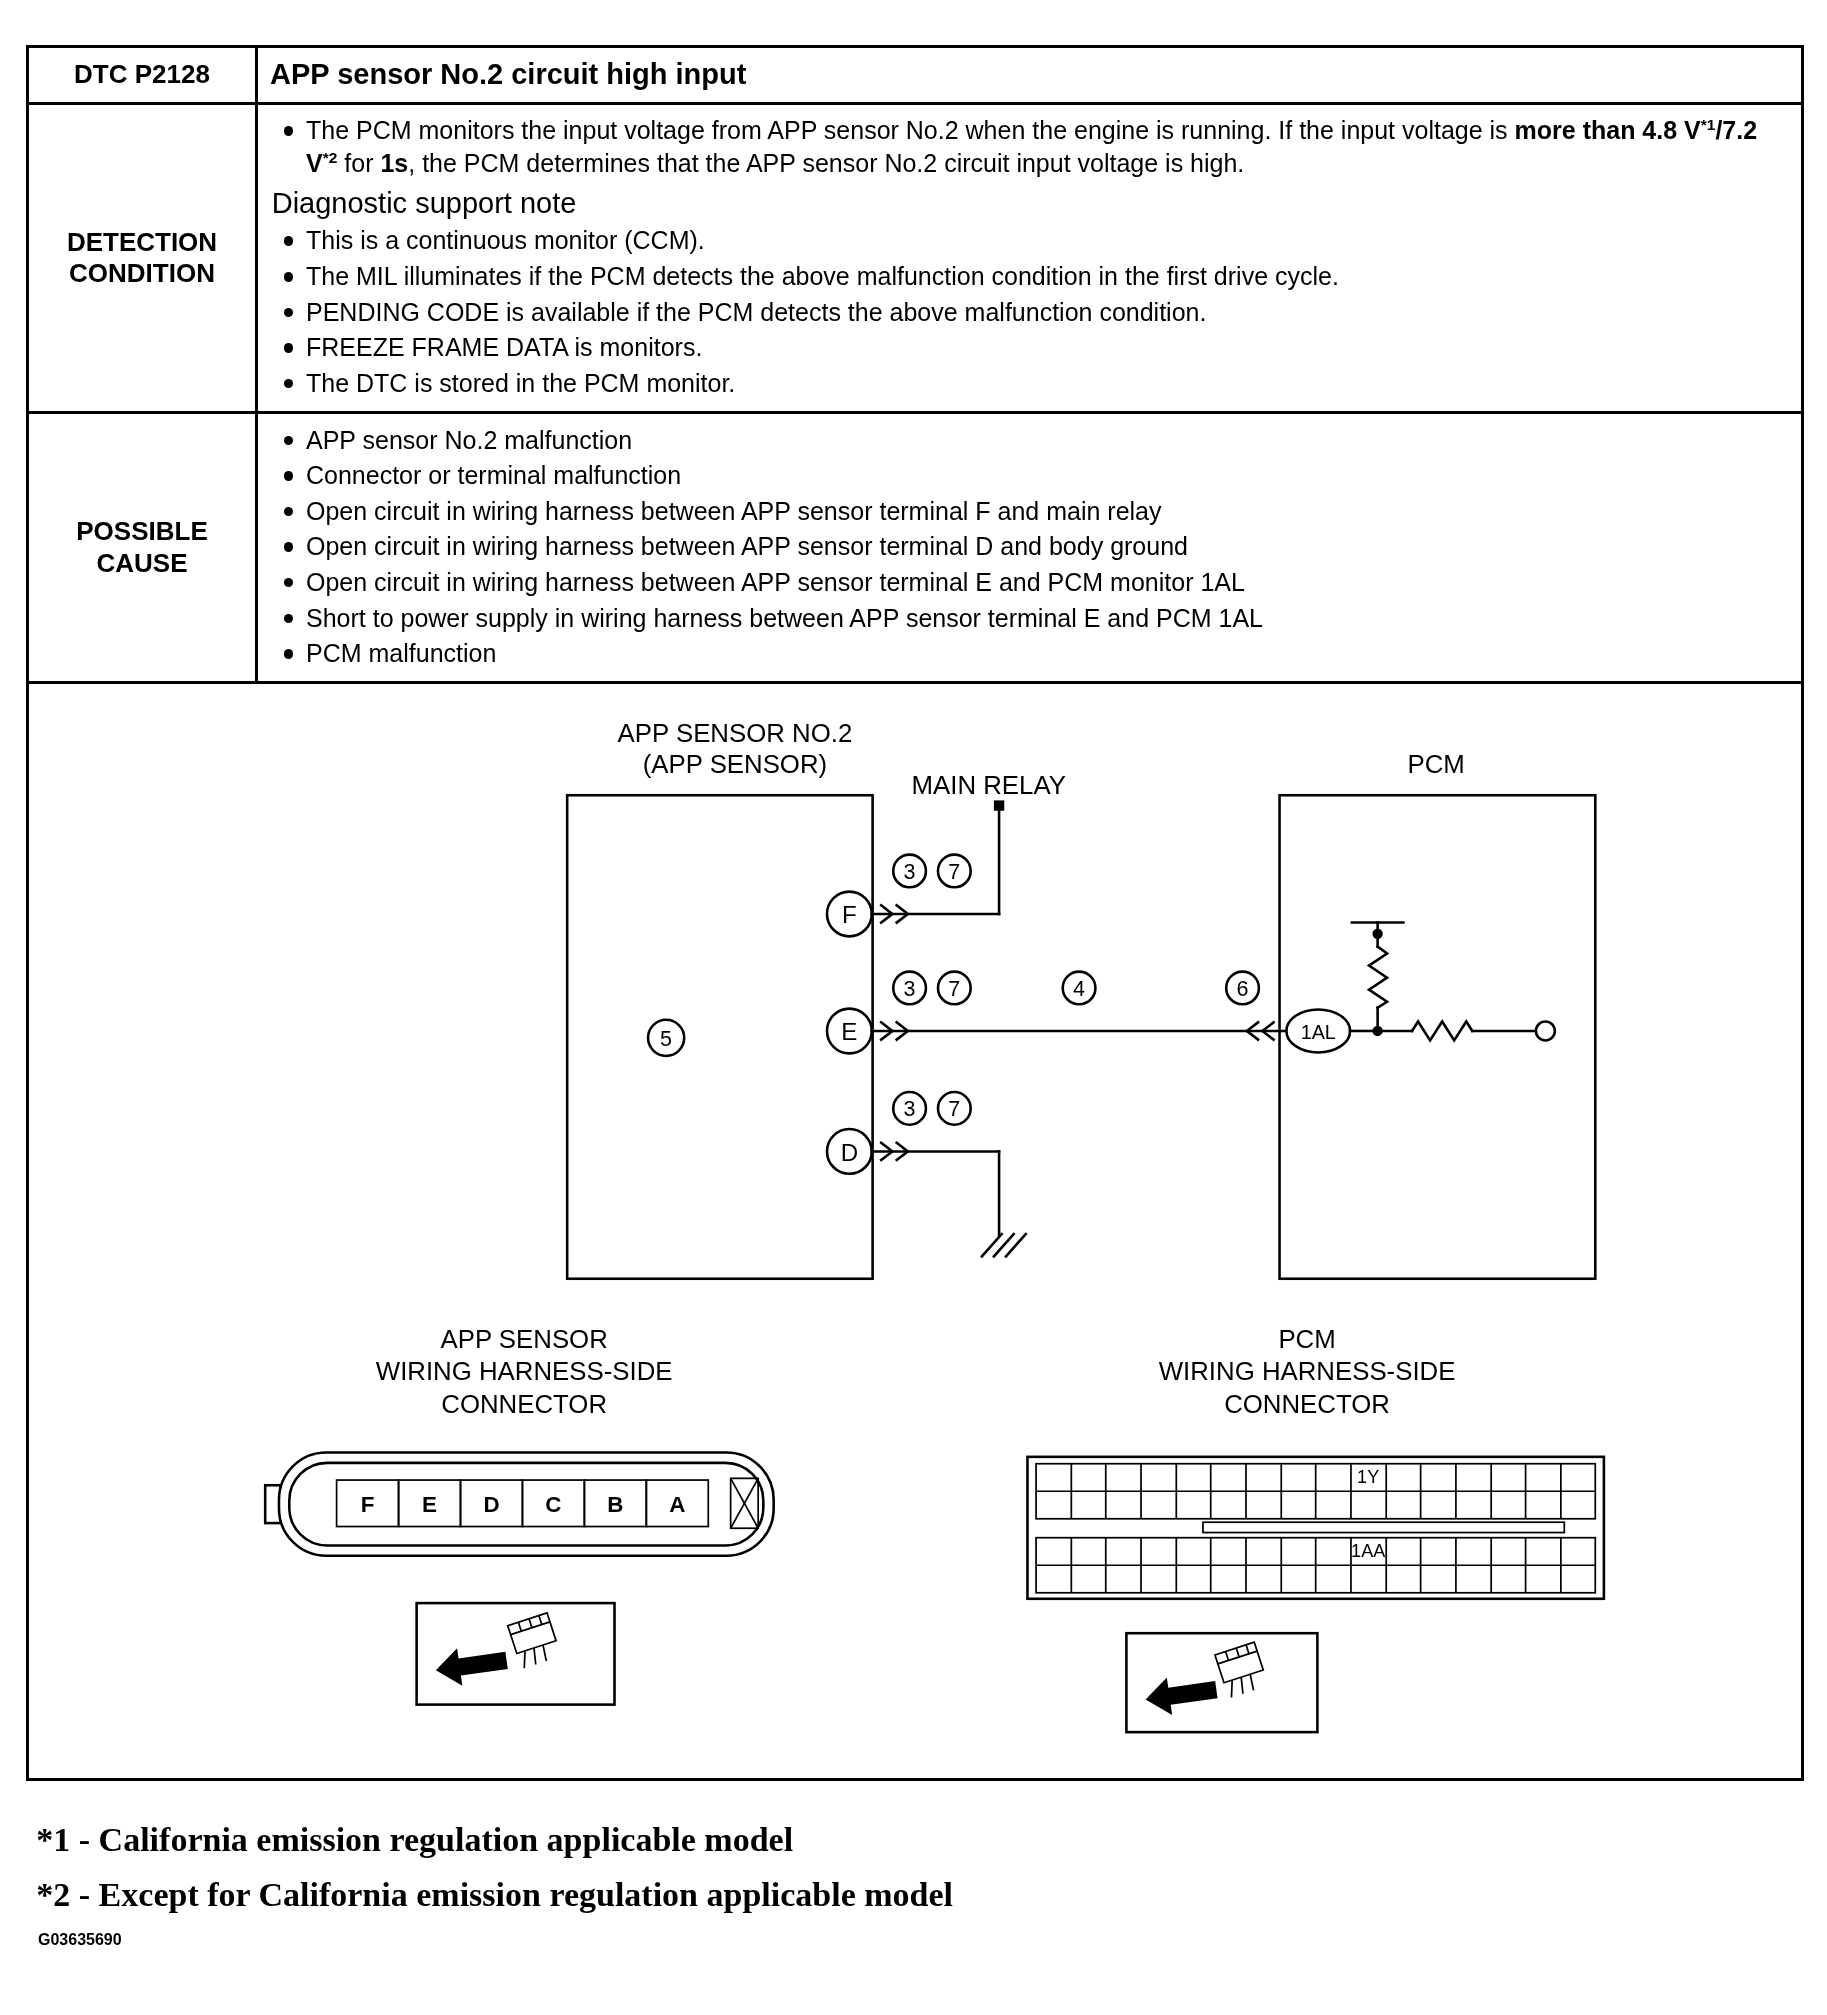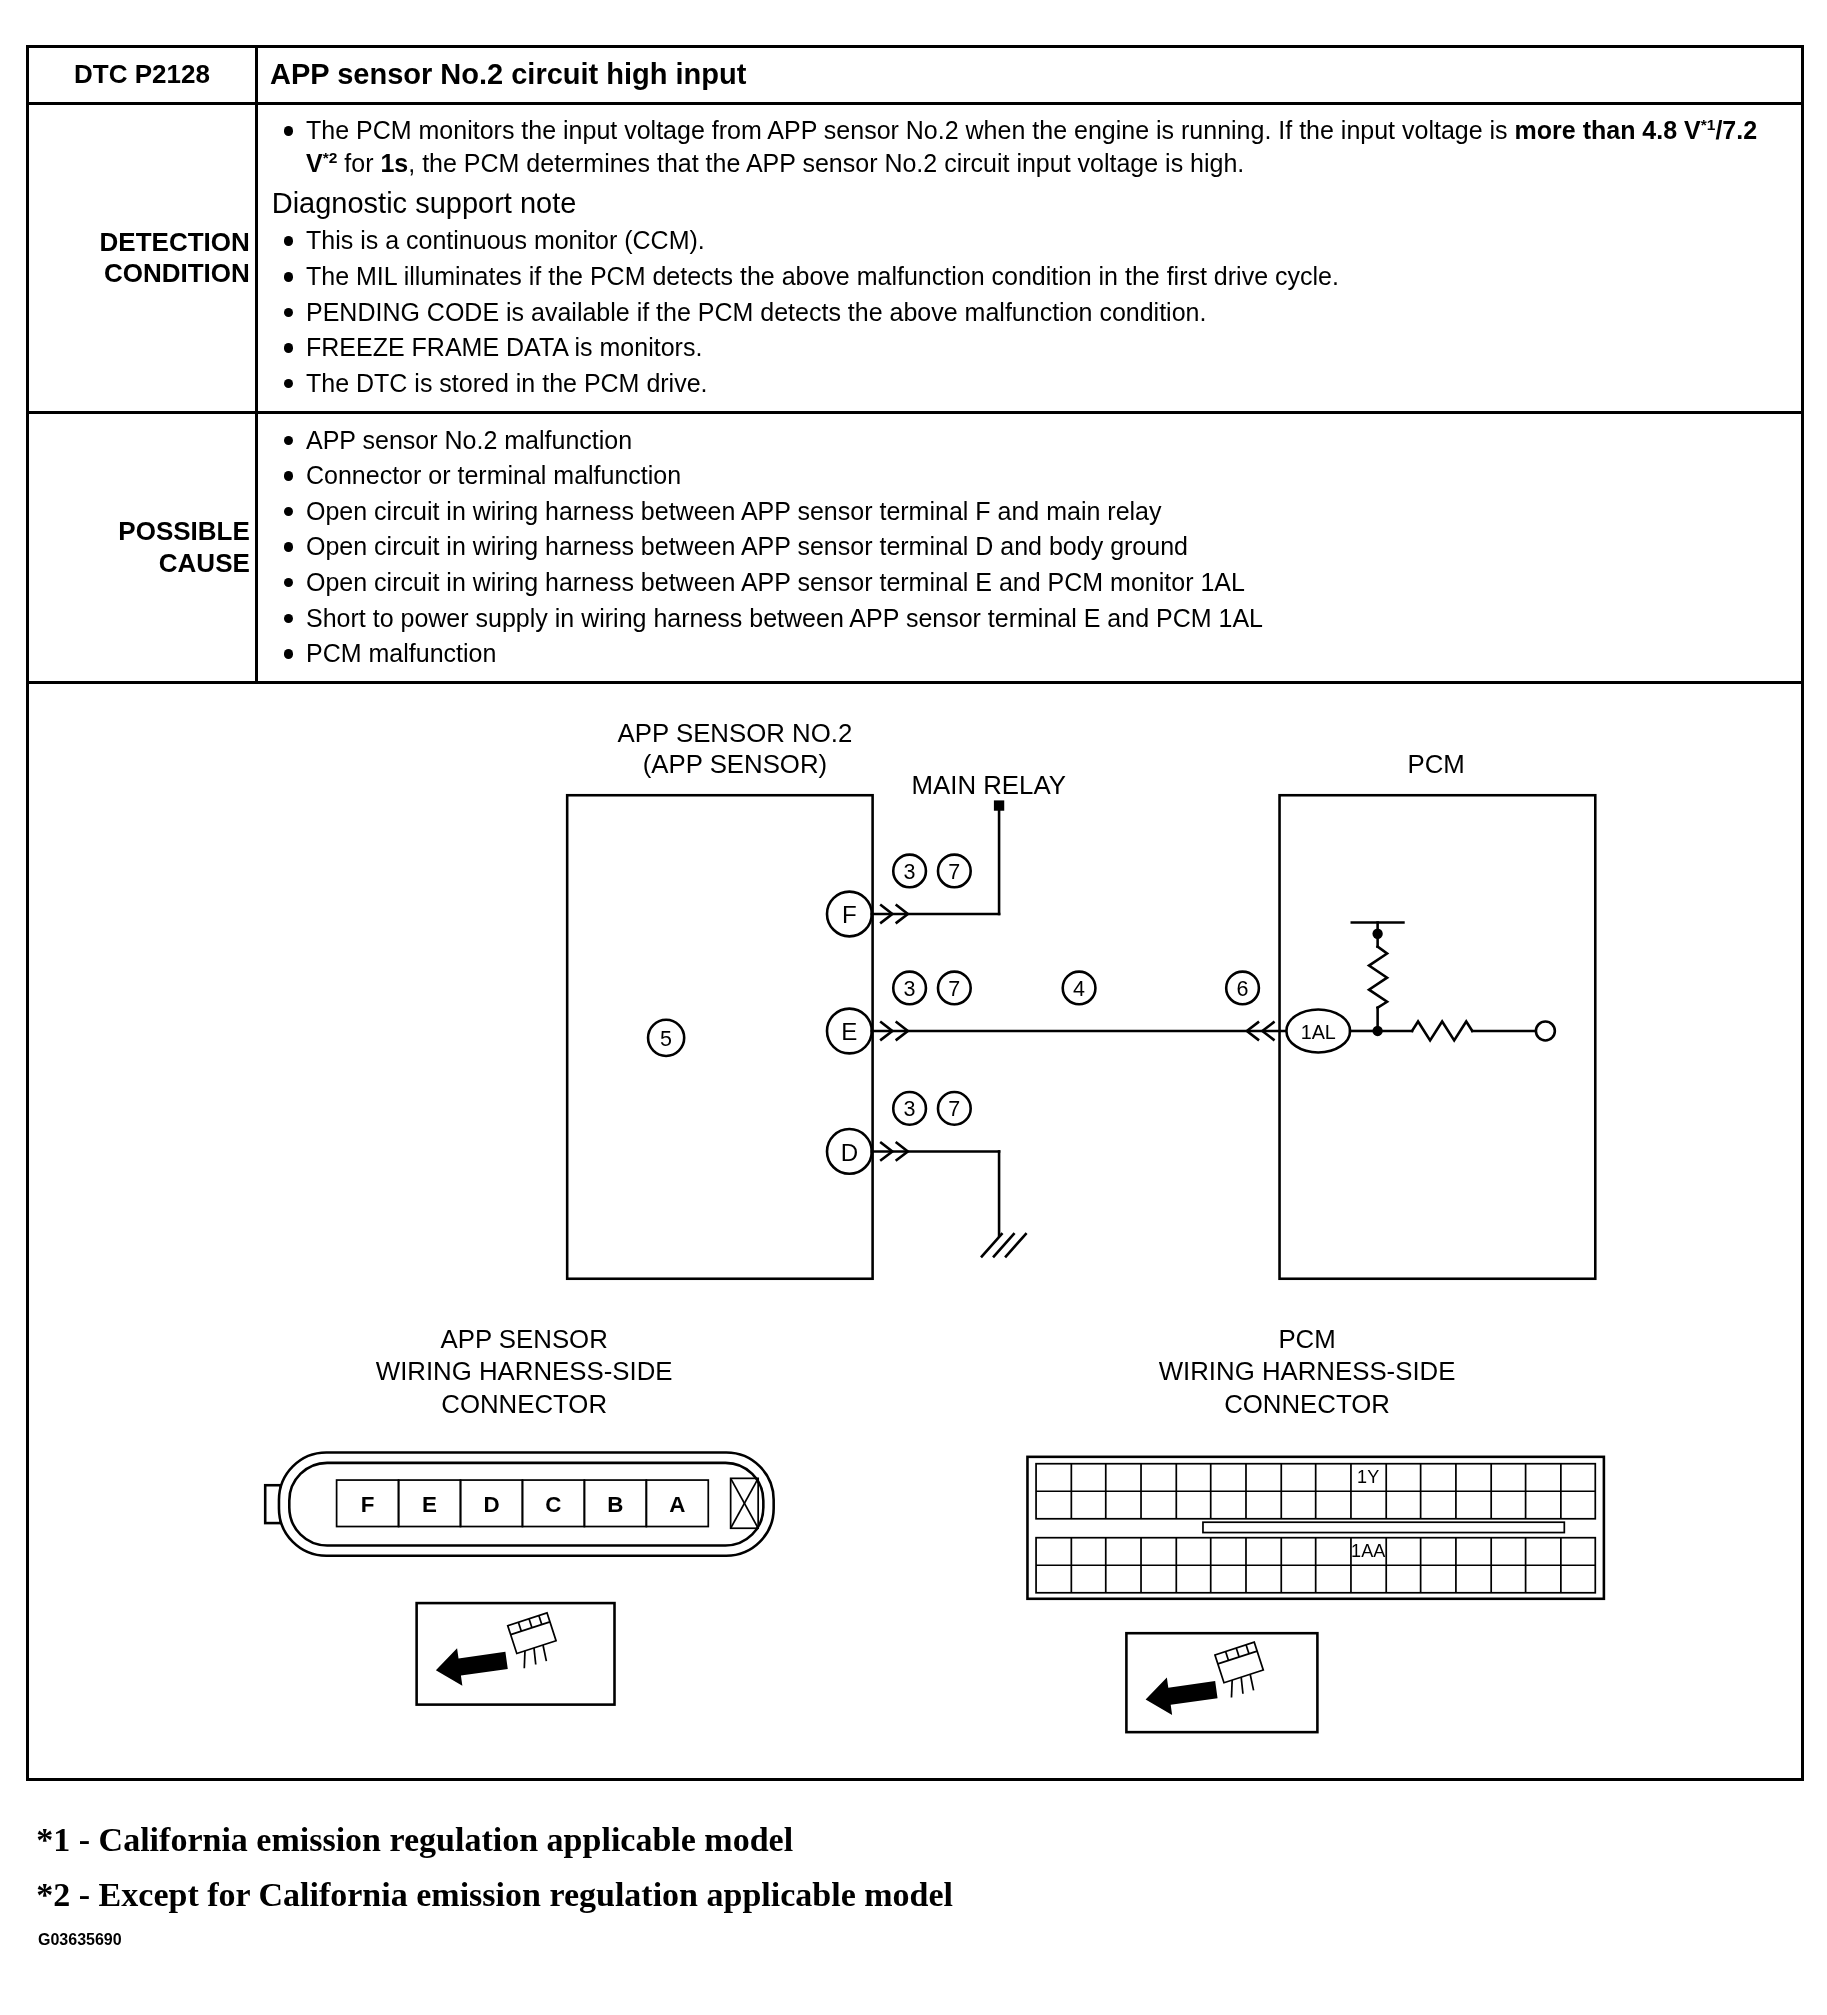--- a/index.html
+++ b/index.html
@@ -11,21 +11,21 @@
   }
   .page { padding: 45px 24px 34px 26px; }
 
   .dtc-table { width: 1778px; border: 3.4px solid #000; background: #fff; }
   .row { display: grid; grid-template-columns: 229px 1fr; border-top: 3.4px solid #000; }
   .row:first-child { border-top: none; }
   .cell { min-width: 0; }
   .cell.left {
     border-right: 3.4px solid #000;
     display: flex; align-items: center; justify-content: center;
-    text-align: right; font-weight: bold; font-size: 26px; line-height: 1.2;
+    text-align: center; font-weight: bold; font-size: 26px; line-height: 1.2;
     padding: 6.9px 5.2px;
   }
   .cell.right { font-size: 25px; padding: 6.9px 12px 8.6px 12px; line-height: 1.32; }
   .header-row .cell.left { padding: 4.3px 5.2px; }
   .header-row .cell.right { display: flex; align-items: center; }
   .dtc-title { font-weight: bold; font-size: 29px; }
 
   ul.bullets { list-style: none; }
   ul.bullets li { position: relative; padding-left: 36px; margin: 2.6px 0; }
   ul.bullets li::before {
@@ -77,21 +77,21 @@
       <div class="cell right">
         <ul class="bullets">
           <li><span>The PCM monitors the input voltage from APP sensor No.2 when the engine is running. If the input voltage is </span><b>more than 4.8 V</b><sup><b>*1</b></sup><b>/7.2 V</b><sup><b>*2</b></sup><span> for </span><b>1s</b><span>, the PCM determines that the APP sensor No.2 circuit input voltage is high.</span></li>
         </ul>
         <div class="support-heading">Diagnostic support note</div>
         <ul class="bullets">
             <li>This is a continuous monitor (CCM).</li>
             <li>The MIL illuminates if the PCM detects the above malfunction condition in the first drive cycle.</li>
             <li>PENDING CODE is available if the PCM detects the above malfunction condition.</li>
             <li>FREEZE FRAME DATA is monitors.</li>
-            <li>The DTC is stored in the PCM drive.</li>
+            <li>The DTC is stored in the PCM monitor.</li>
           </ul>
       </div>
     </div>
 
     <div class="row">
       <div class="cell left">
         <span>POSSIBLE CAUSE</span>
       </div>
       <div class="cell right">
         <ul class="bullets">

